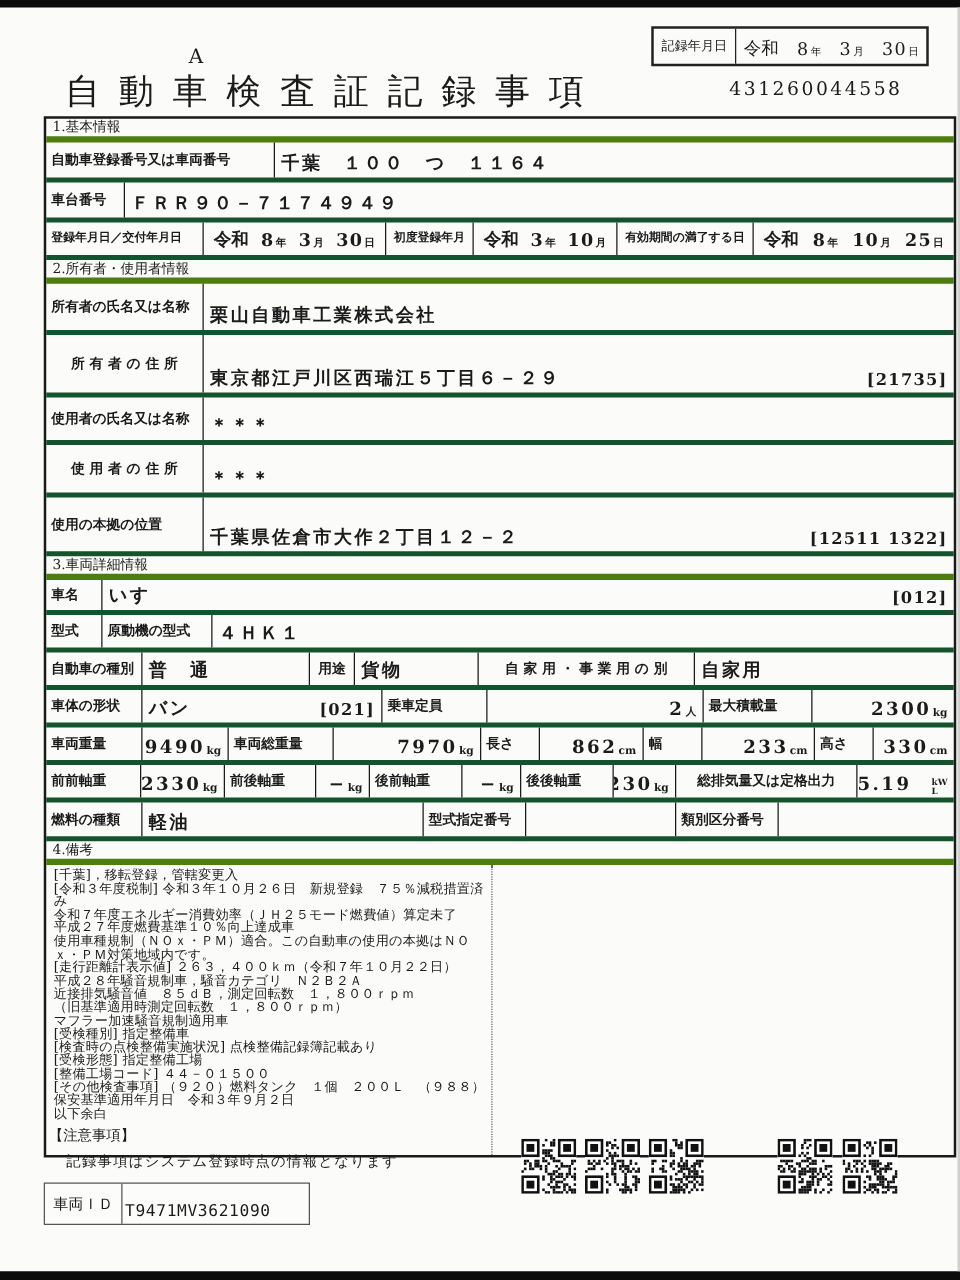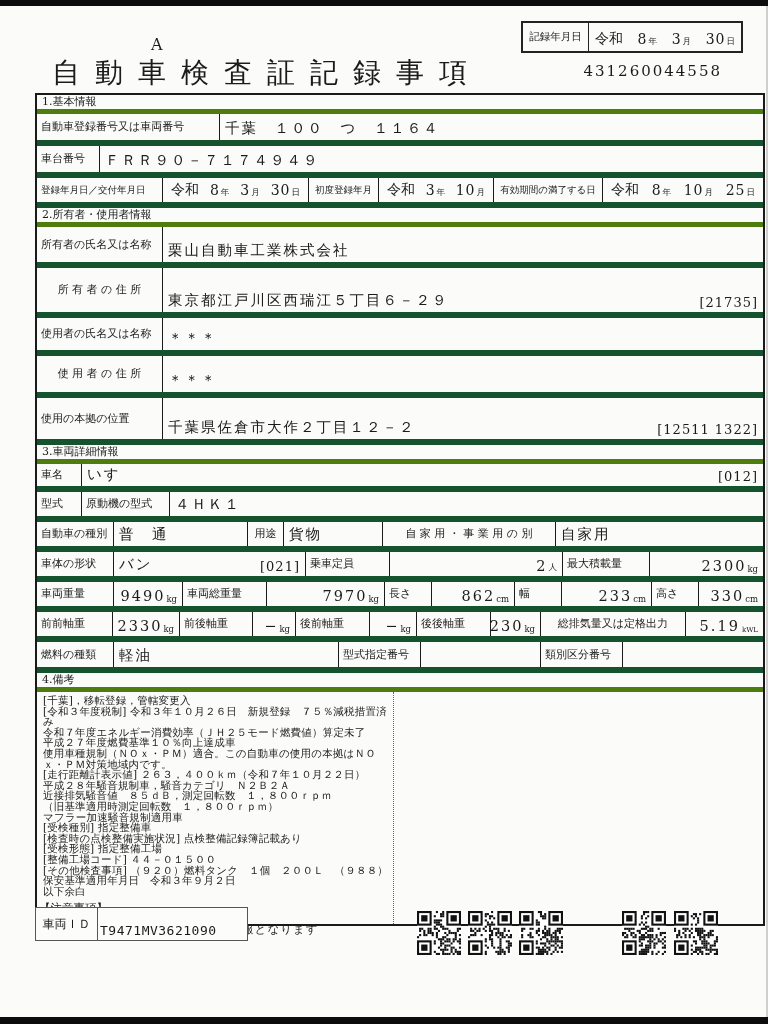--- a/index.html
+++ b/index.html
@@ -14,47 +14,47 @@
   .doc-title{position:absolute;left:52px;top:54px;font-size:28px;letter-spacing:15px;white-space:nowrap;}
   .doc-number{position:absolute;right:46px;top:62px;font-size:15px;letter-spacing:2px;}
 
   .record-box{position:absolute;left:521px;top:21px;width:222px;height:32px;border:2px solid #222;
               display:flex;box-sizing:border-box;}
   .record-box .rlbl{width:66px;border-right:1px solid #222;font-size:10.5px;display:flex;align-items:center;justify-content:center;box-sizing:border-box;}
   .record-box .rval{flex:1;display:flex;align-items:flex-end;padding:0 6px 3px;}
 
   .doc-table{position:absolute;left:35px;top:93px;width:730px;border:2px solid #1a1a1a;box-sizing:border-box;background:#fbfbfa;}
   .sec{height:14px;line-height:14px;font-size:11px;padding-left:5px;border-bottom:5px solid #4d7c0f;}
-  .row{display:flex;border-bottom:6px solid #14532d;box-sizing:border-box;}
+  .row{display:flex;border-bottom:4px solid #14532d;box-sizing:border-box;font-weight:bold;}
   .row:last-child{border-bottom:none;}
   .c{box-sizing:border-box;border-right:1px solid #1a1a1a;display:flex;position:relative;overflow:hidden;}
   .c:last-child{border-right:none;}
   .lb{font-size:11px;align-items:center;padding:1px 4px;line-height:12px;}
   .lbs{font-size:9.5px;}
   .lbc{justify-content:center;text-align:left;}
   .vb{align-items:flex-end;font-size:14.5px;padding:0 5px 2px;letter-spacing:2px;white-space:nowrap;}
   .vr{justify-content:flex-end;}
   .codeR{margin-left:auto;font-size:13px;letter-spacing:1px;align-self:flex-end;}
   .grow{flex:1;}
   .du{font-size:8.5px;margin-left:1px;letter-spacing:0;}
   .dnum{letter-spacing:1px;}
   .dateval{align-items:flex-end;font-size:14px;padding:0 8px 3px;justify-content:space-between;letter-spacing:0;}
   .dgrp{white-space:nowrap;}
-  .ustack{display:flex;flex-direction:row;font-size:7px;line-height:7px;letter-spacing:0;margin-left:2px;align-items:flex-start;}
+  .ustack{display:flex;flex-direction:column;font-size:7px;line-height:7px;letter-spacing:0;margin-left:16px;align-items:flex-start;}
 
   .remarks-row{display:flex;height:232px;}
   .rem-left{width:357px;border-right:1px dotted #666;box-sizing:border-box;padding:3px 1px 0 6px;
             font-size:10.5px;line-height:10.6px;letter-spacing:0.2px;}
   .rem-left div{word-break:break-all;}
   .rem-right{flex:1;}
 
   .notice-head{position:absolute;left:39px;top:901px;font-size:11.5px;}
   .notice-body{position:absolute;left:53px;top:922px;font-size:11.5px;letter-spacing:1px;}
 
-  .vid-box{position:absolute;left:35px;top:907px;width:213px;height:34px;border:1px solid #555;display:flex;box-sizing:border-box;background:#fcfcfb;}
+  .vid-box{position:absolute;left:35px;top:946px;width:213px;height:34px;border:1px solid #555;display:flex;box-sizing:border-box;background:#fcfcfb;}
   .vid-box .vlbl{width:62px;border-right:1px solid #555;font-size:12px;display:flex;align-items:center;justify-content:center;box-sizing:border-box;}
   .vid-box .vval{flex:1;display:flex;align-items:flex-end;padding:0 2px 2px;
                  font-family:"DejaVu Sans Mono","Liberation Mono",monospace;font-size:13px;letter-spacing:0.5px;}
 
   .qr-group{position:absolute;display:flex;}
   .qr-group.g1{left:417px;top:911px;gap:7px;}
   .qr-group.g2{left:622px;top:911px;gap:8px;}
   .qr{width:44px;height:44px;background:#fff;}
 </style>
 </head>

